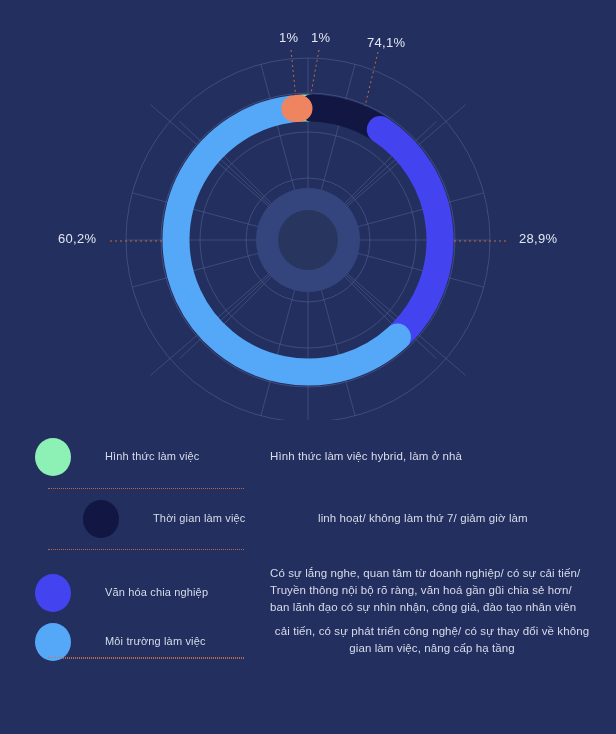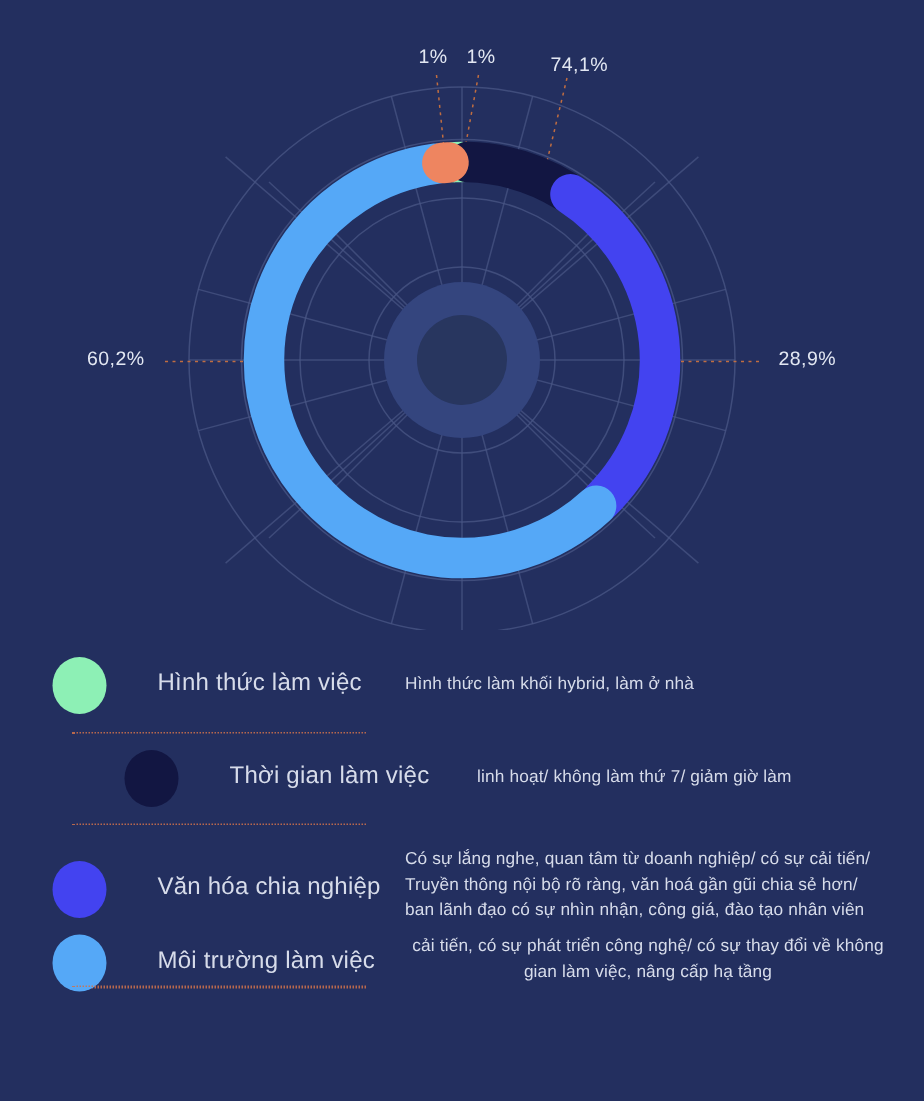--- a/index.html
+++ b/index.html
@@ -69,21 +69,21 @@
     flex: 0 0 105px;
   }
   .swatch {
     width: 36px;
     height: 38px;
     border-radius: 50%;
     display: block;
   }
   .legend-label {
     flex: 0 0 165px;
-    font-size: 16px;
+    font-size: 11px;
     line-height: 16px;
     color: #D7DCEA;
     letter-spacing: 0.15px;
     padding-top: 10px;
   }
   .legend-desc {
     flex: 1 1 auto;
     font-size: 11.5px;
     line-height: 17px;
     color: #D7DCEA;
@@ -170,21 +170,21 @@
     <div class="pct-label" id="pct-right">28,9%</div>
   </div>
 
   <div id="legend">
 
     <div class="legend-row" style="top:18px;">
       <div class="swatch-cell">
         <span class="swatch" style="background:#8DF0B5"></span>
       </div>
       <div class="legend-label">Hình thức làm việc</div>
-      <div class="legend-desc">Hình thức làm khối hybrid, làm ở nhà</div>
+      <div class="legend-desc">Hình thức làm việc hybrid, làm ở nhà</div>
     </div>
     <div class="legend-divider" style="top:68px;"></div>
 
     <div class="legend-row" style="top:80px;padding-left:48px;">
       <div class="swatch-cell">
         <span class="swatch" style="background:#121642"></span>
       </div>
       <div class="legend-label">Thời gian làm việc</div>
       <div class="legend-desc">linh hoạt/ không làm thứ 7/ giảm giờ làm</div>
     </div>

